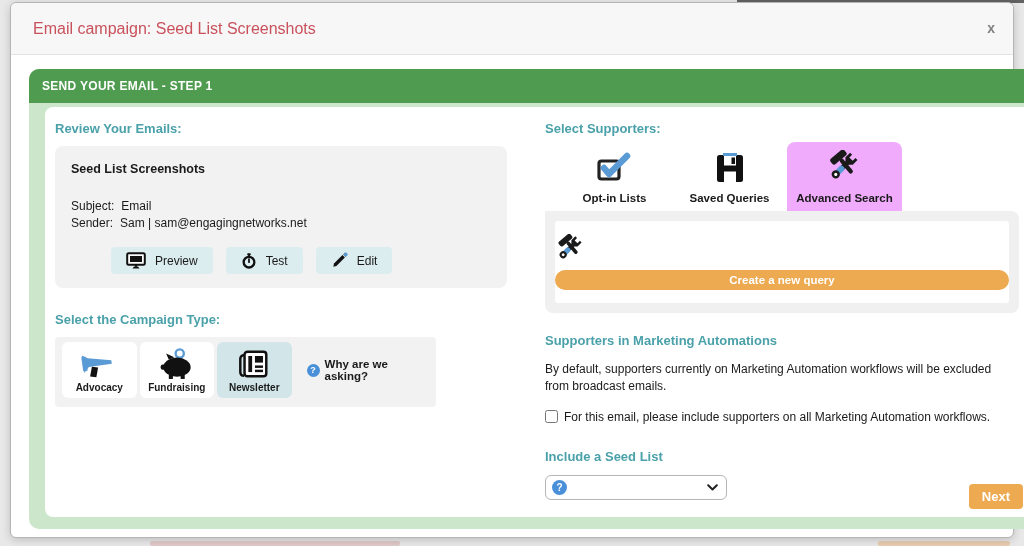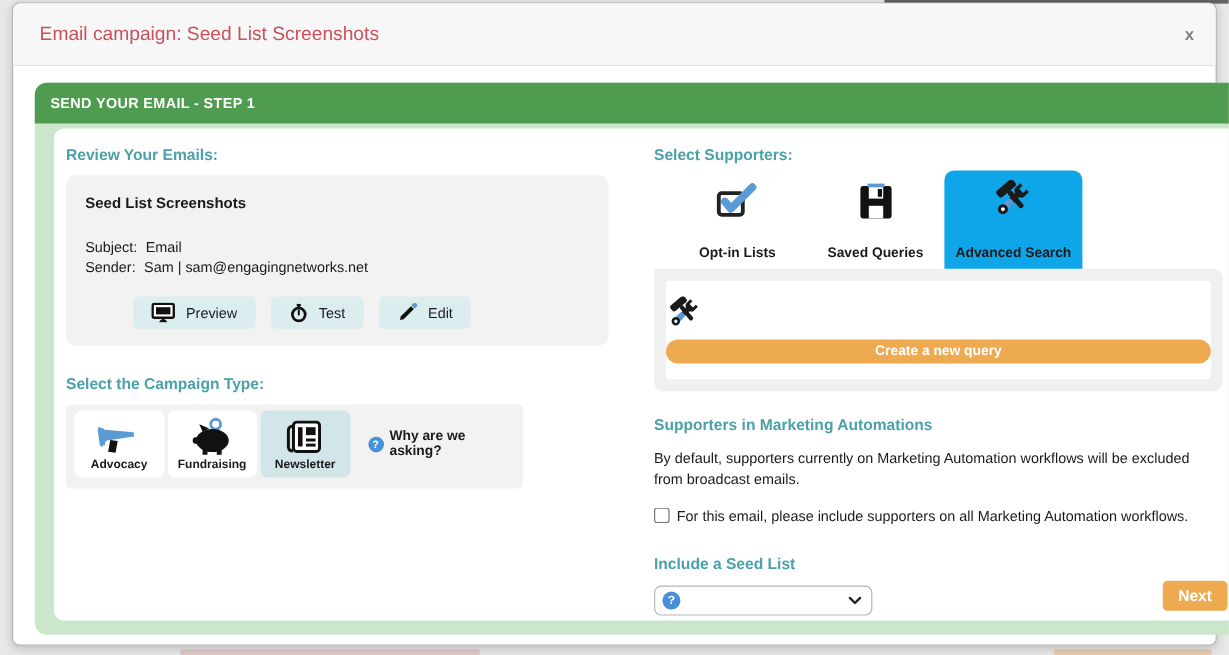--- a/index.html
+++ b/index.html
@@ -91,23 +91,23 @@
     font-size:9px;font-weight:bold;display:flex;align-items:center;justify-content:center;
     flex:0 0 auto;
   }
   .qicon.big{width:15px;height:15px;font-size:10px;}
 
   
   .col-right{position:absolute;left:500px;top:14px;right:14px;}
   .tabs-row{display:flex;padding-left:12px;margin-top:6px;}
   .tab{
     width:115px;display:flex;flex-direction:column;align-items:center;justify-content:flex-end;
-    gap:21px;padding:8px 0 7px 0;cursor:pointer;border-radius:8px 8px 0 0;
-  }
-  .tab.selected{background:#0ea5e9;align-items:center;}
+    gap:8px;padding:8px 0 7px 0;cursor:pointer;border-radius:8px 8px 0 0;
+  }
+  .tab.selected{background:#f0abfc;align-items:center;}
   .tab-label{font-size:11.5px;font-weight:bold;white-space:nowrap;}
   .query-panel{
     background:#f0f0f0;border-radius:0 8px 8px 8px;padding:10px;box-sizing:border-box;
   }
   .query-inner{
     background:#fff;border-radius:3px;height:82px;
     display:flex;flex-direction:column;justify-content:center;gap:7px;
   }
   .orange-btn{
     background:#edaa50;color:#fff;font-weight:bold;border:none;cursor:pointer;

